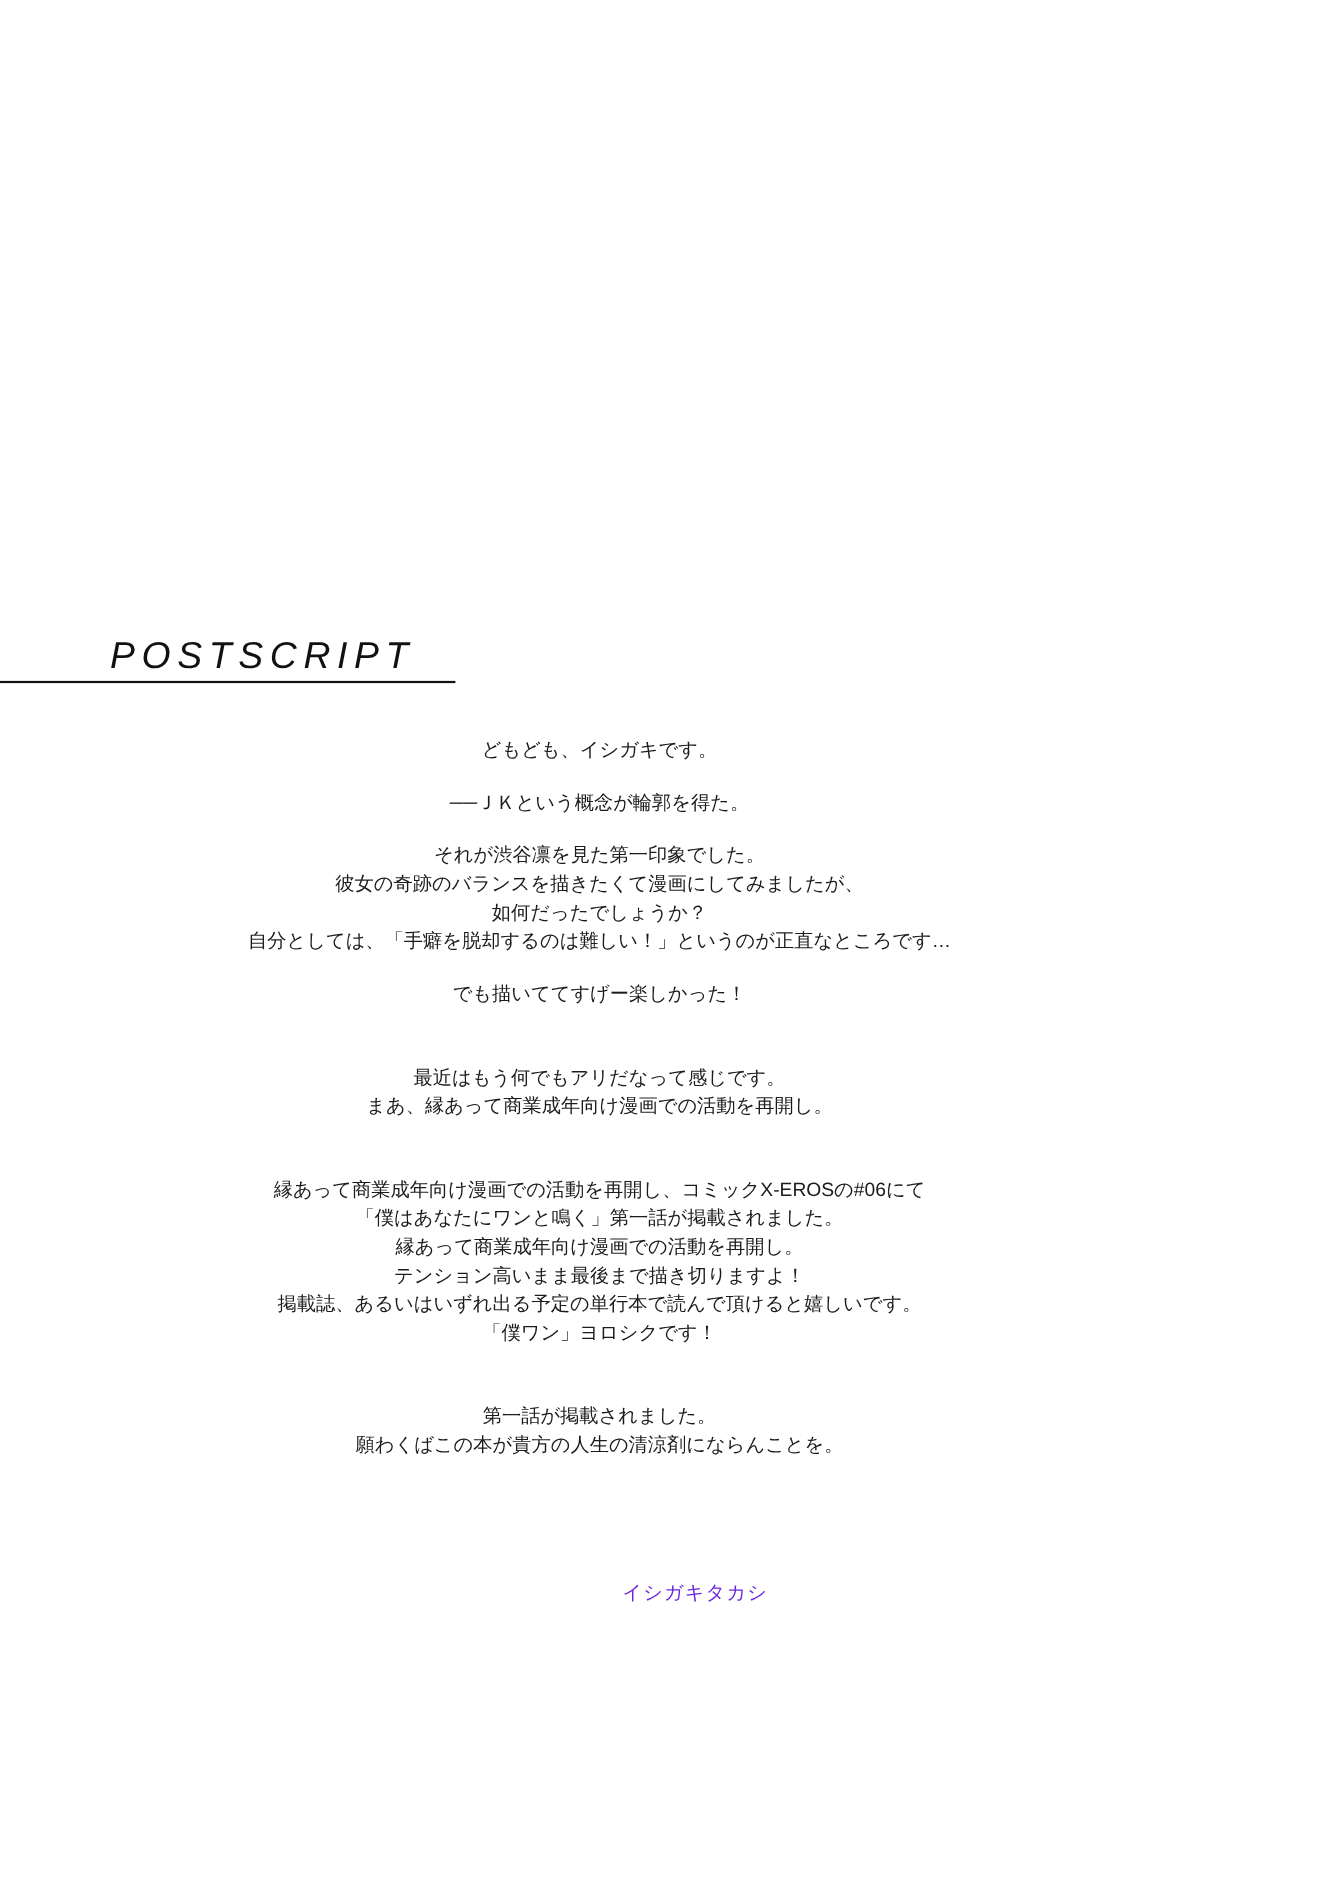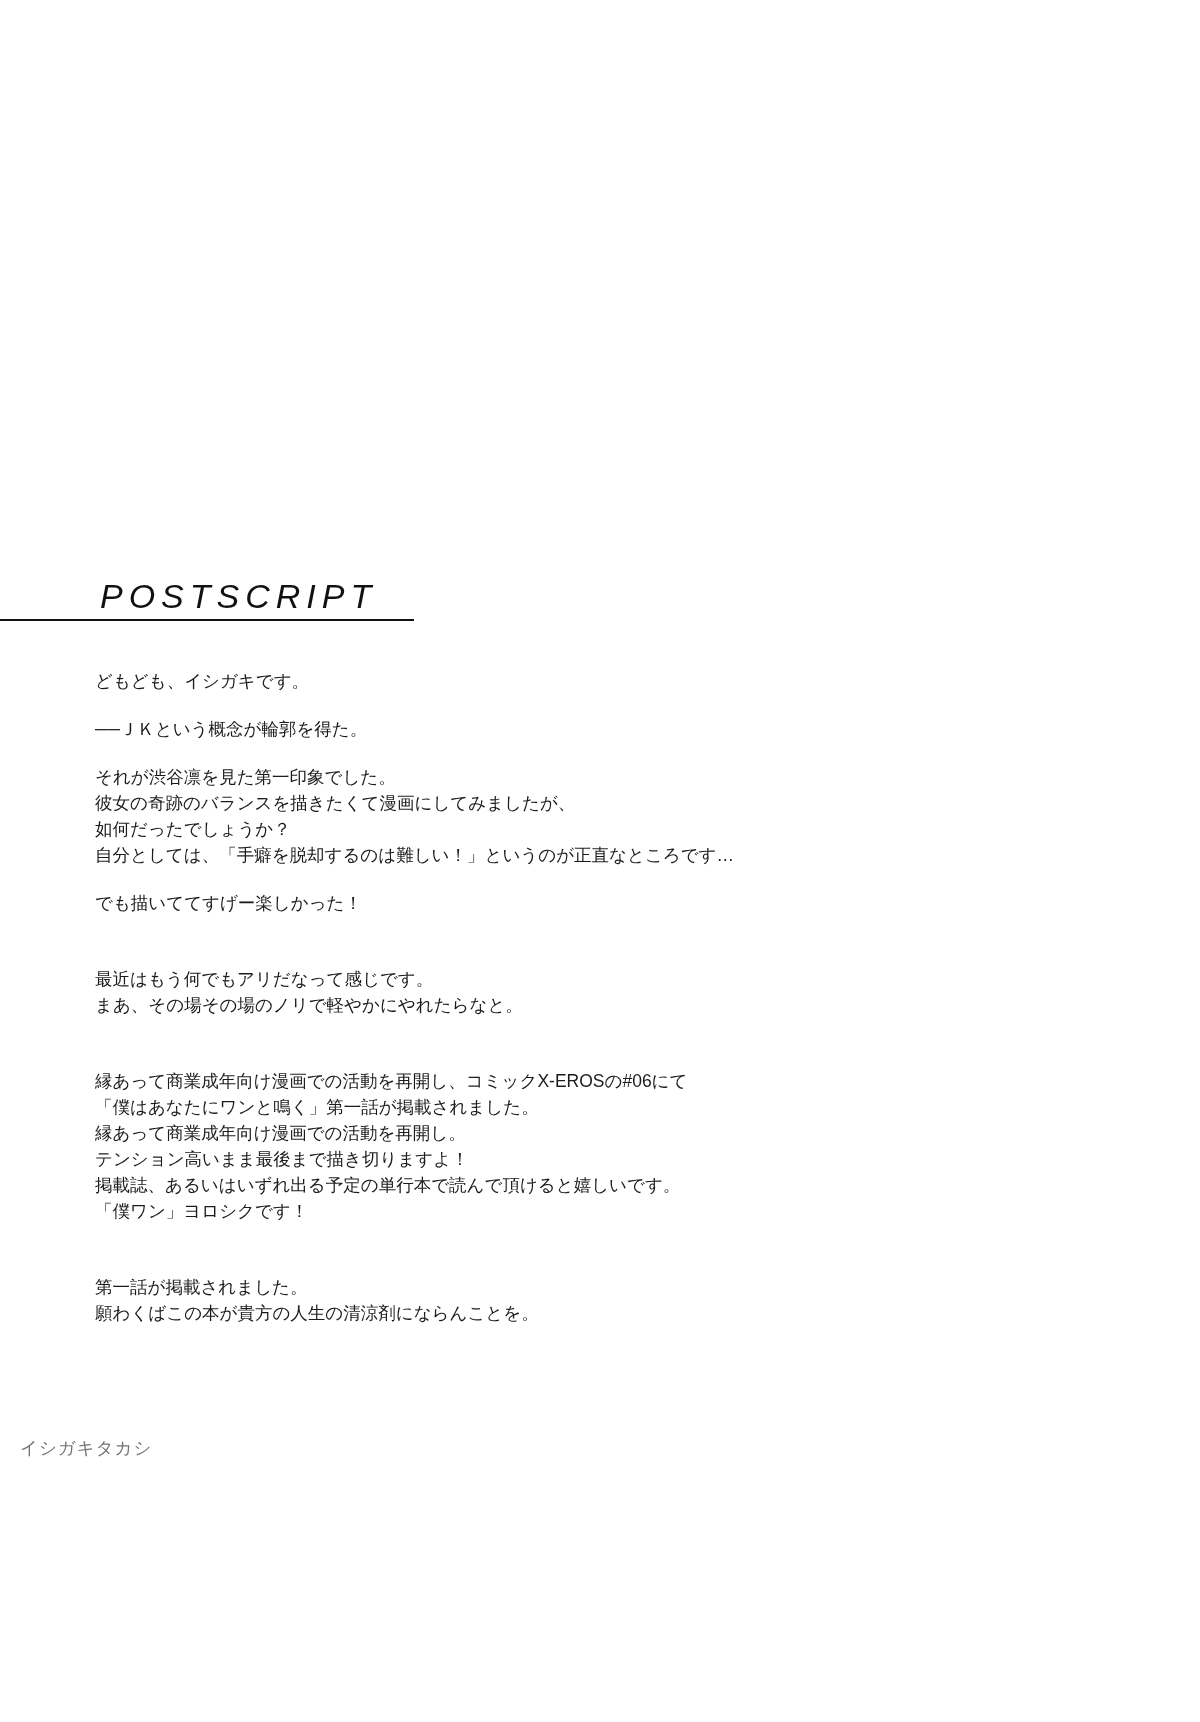--- a/index.html
+++ b/index.html
@@ -52,33 +52,34 @@
     line-height: 1.0;
     color: #1b1b1b;
   }
   .para {
     margin: 0 0 22px 0;
   }
   .para .line {
     display: block;
     line-height: 26px;
     white-space: pre;
+    text-align: center;
   }
   .gap-lg { height: 28px; }
 
   .signature {
     position: absolute;
     left: 0;
     top: 1436px;
     width: 1200px;
-    text-align: left;
+    text-align: center;
     font-size: 17.5px;
-    color: #737373;
+    color: #6d28d9;
     letter-spacing: 1px;
-    padding-left: 20px;
+    padding-left: 64px;
     box-sizing: border-box;
   }
 </style>
 </head>
 <body>
 
 <div class="page">
 
   <div class="heading-block">
     <div class="heading-title">POSTSCRIPT</div>
@@ -103,21 +104,21 @@
     </div>
 
     <div class="para">
       <span class="line">でも描いててすげー楽しかった！</span>
     </div>
 
     <div class="gap-lg"></div>
 
     <div class="para">
       <span class="line">最近はもう何でもアリだなって感じです。</span>
-      <span class="line">まあ、その場その場のノリで軽やかにやれたらなと。</span>
+      <span class="line">まあ、縁あって商業成年向け漫画での活動を再開し。</span>
     </div>
 
     <div class="gap-lg"></div>
 
     <div class="para">
       <span class="line">縁あって商業成年向け漫画での活動を再開し、コミックX-EROSの#06にて</span>
       <span class="line">「僕はあなたにワンと鳴く」第一話が掲載されました。</span>
       <span class="line">縁あって商業成年向け漫画での活動を再開し。</span>
       <span class="line">テンション高いまま最後まで描き切りますよ！</span>
       <span class="line">掲載誌、あるいはいずれ出る予定の単行本で読んで頂けると嬉しいです。</span>

